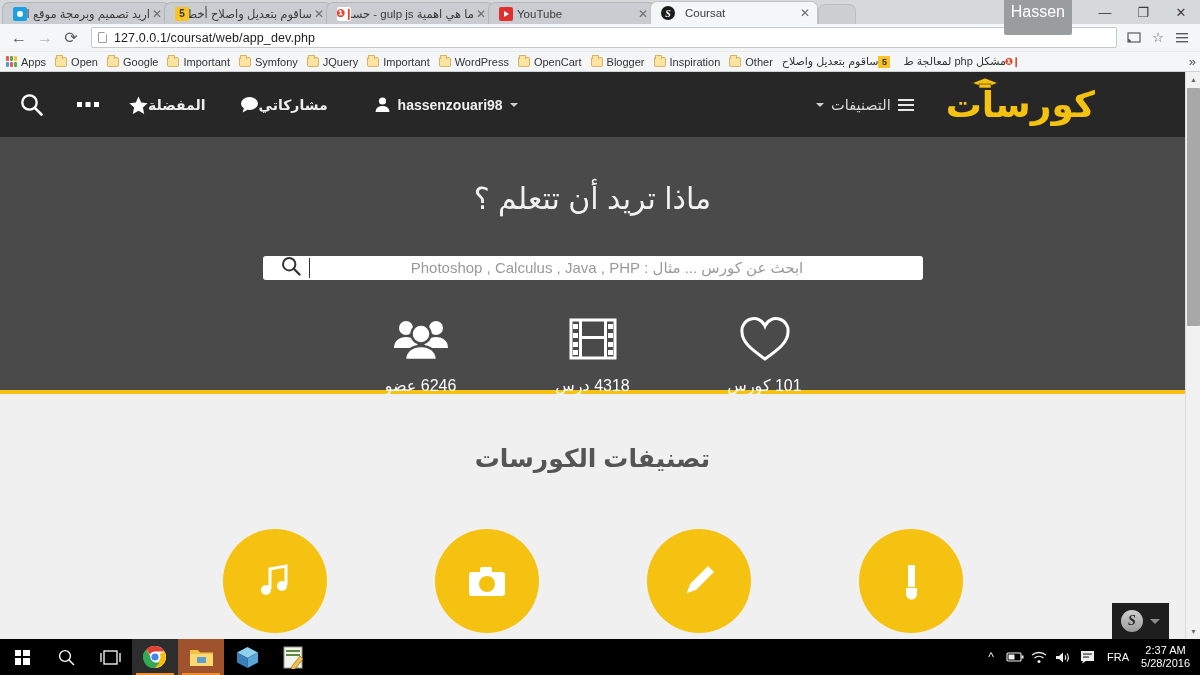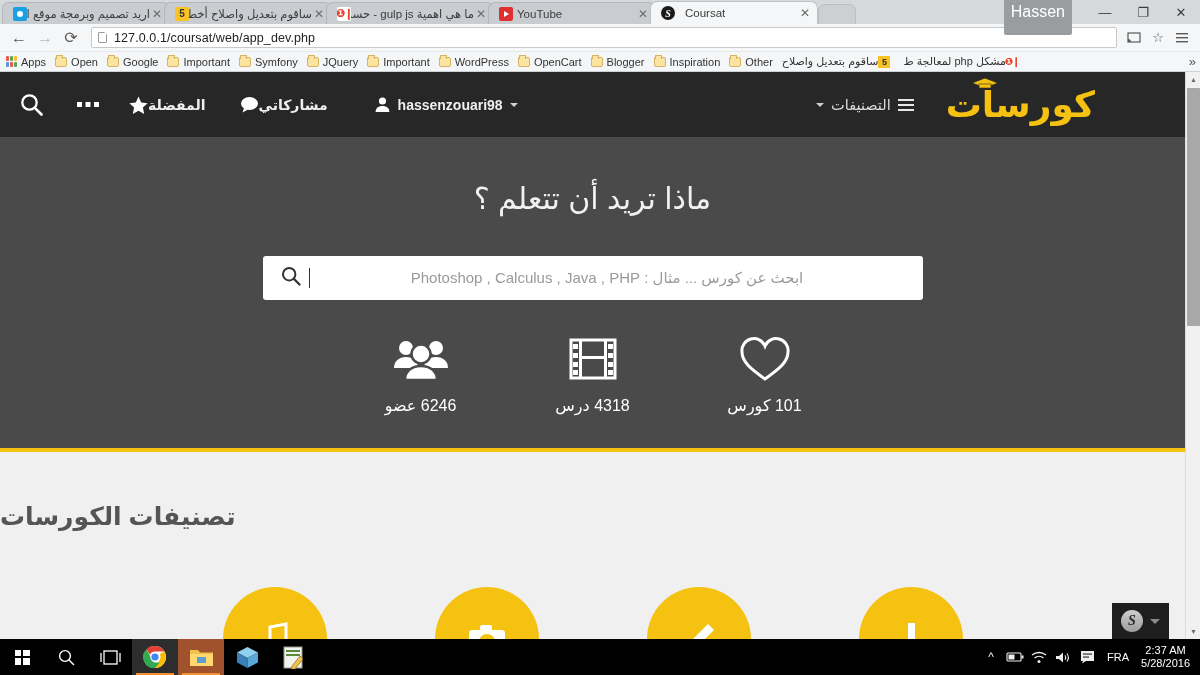--- a/index.html
+++ b/index.html
@@ -93,33 +93,33 @@
   .hamb i { position: absolute; left: 0; width: 16px; height: 2px; background: #e8e8e8; }
   .hamb i:nth-child(1){top:0}.hamb i:nth-child(2){top:5px}.hamb i:nth-child(3){top:10px}
   .caret { display:inline-block; margin-right:7px; border-left:4px solid transparent; border-right:4px solid transparent; border-top:4px solid #cfcfcf; }
   .hdr-spacer { flex: 1 1 auto; }
   .hdr-right { display: flex; align-items: center; direction: rtl; }
   .nav-item { display: flex; align-items: center; color: #efefef; font-size: 14px; margin-left: 0; padding: 0 14px; }
   .nav-item .lbl { margin-right: 6px; font-weight: bold; }
   .ico { display: inline-flex; align-items: center; justify-content: center; }
 
   
-  .hero { background: #4a4a4a; height: 315px; border-bottom: 4px solid #f5c212; display: flex; flex-direction: column; align-items: center; padding-top: 44px; direction: rtl; }
+  .hero { background: #4a4a4a; height: 257px; border-bottom: 4px solid #f5c212; display: flex; flex-direction: column; align-items: center; padding-top: 44px; direction: rtl; }
   .hero-title { color: #f1f1f1; font-size: 30px; font-weight: normal; letter-spacing: 0.5px; }
   .search-wrap { margin-top: 40px; width: 660px; height: 44px; background: #fff; border-radius: 3px; display: flex; align-items: center; direction: rtl; padding: 0 14px; }
   .search-ph { flex: 1 1 auto; color: #9a9a9a; font-size: 15px; text-align: center; padding-right: 4px; direction: rtl; }
   .caret-bar { width: 1px; height: 20px; background: #333; margin-left: 8px; }
   .search-ico { margin-left: 4px; }
   .stats { display: flex; direction: rtl; margin-top: 36px; gap: 0; }
   .stat { width: 172px; display: flex; flex-direction: column; align-items: center; color: #fff; }
   .stat-ico { height: 46px; display: flex; align-items: flex-end; }
   .stat-label { margin-top: 14px; font-size: 16px; direction: rtl; }
 
   
-  .cats-section { background: #f0f0f0; height: 183px; padding-top: 50px; text-align: left; position: relative; }
+  .cats-section { background: #f0f0f0; height: 183px; padding-top: 50px; text-align: center; position: relative; }
   .cats-title { color: #555; font-size: 25px; direction: rtl; }
   .cat-circles { position: absolute; bottom: -56px; left: 0; right: 0; display: flex; justify-content: center; gap: 108px; }
   .cat-circle { width: 104px; height: 104px; border-radius: 50%; background: #f5c212; display: flex; align-items: center; justify-content: center; }
 
   
   .sf-toolbar { position: absolute; right: 16px; bottom: 0; height: 36px; background: #1e1e1e; display: flex; align-items: center; padding: 0 9px; }
   .sf-logo { width: 22px; height: 22px; border-radius: 50%; background: linear-gradient(#cfcfcf,#9c9c9c); color: #2b2b2b; font-family: "Liberation Serif", serif; font-style: italic; font-weight: bold; font-size: 14px; display: flex; align-items: center; justify-content: center; }
   .sf-caret { margin-left: 7px; border-left: 5px solid transparent; border-right: 5px solid transparent; border-top: 5px solid #8a8a8a; }
 
   

